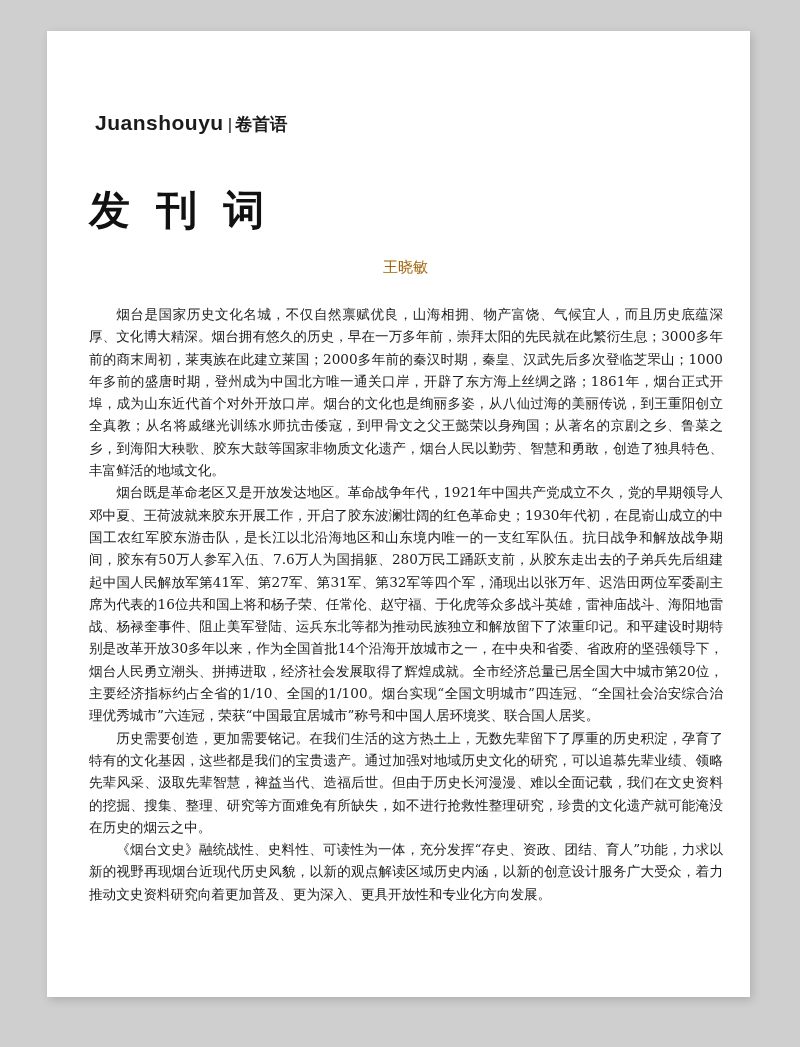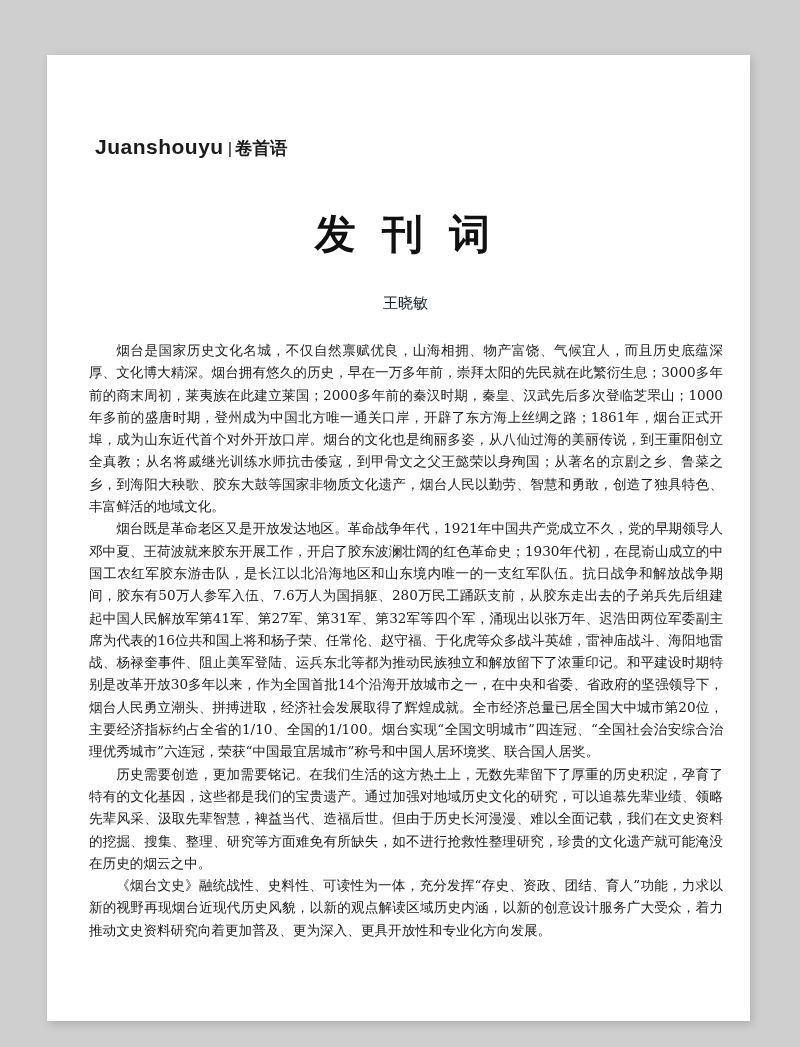--- a/index.html
+++ b/index.html
@@ -10,21 +10,21 @@
   .canvas {
     position: relative;
     width: 800px;
     height: 1047px;
     background: #cfcfcf;
     overflow: hidden;
   }
   .page {
     position: absolute;
     left: 47px;
-    top: 55px;
+    top: 31px;
     width: 703px;
     height: 966px;
     background: #ffffff;
     box-shadow: 2px 3px 9px rgba(0,0,0,0.16);
     padding: 33px 28px 0 42px;
     overflow: hidden;
   }
   .masthead {
     display: flex;
     align-items: baseline;
@@ -46,32 +46,32 @@
     margin: 0 1px 0 2px;
   }
   .masthead .section {
     font-family: "DejaVu Sans", "Liberation Sans", sans-serif;
     font-weight: bold;
     font-size: 17.5px;
     color: #1b1b1b;
     margin-top: 48px;
   }
   .article-title {
-    text-align: center;
+    text-align: left;
     font-weight: bold;
     font-size: 41px;
     letter-spacing: 6px;
     color: #111;
     margin-top: 47px;
   }
   .article-author {
     text-align: center;
     font-size: 15px;
-    color: #0f172a;
-    margin-top: 32px;
+    color: #a16207;
+    margin-top: 20px;
   }
   .article-body {
     margin-top: 26px;
     width: 634px;
   }
   .article-body p {
     font-size: 13.6px;
     line-height: 22.3px;
     text-indent: 2em;
     text-align: justify;

